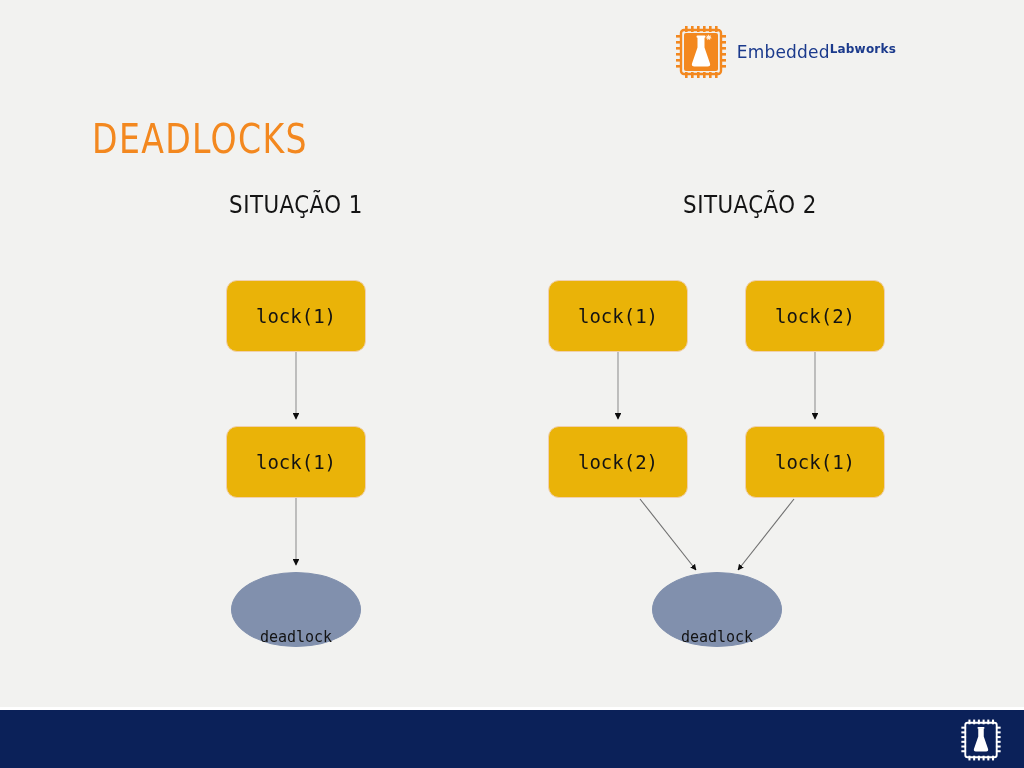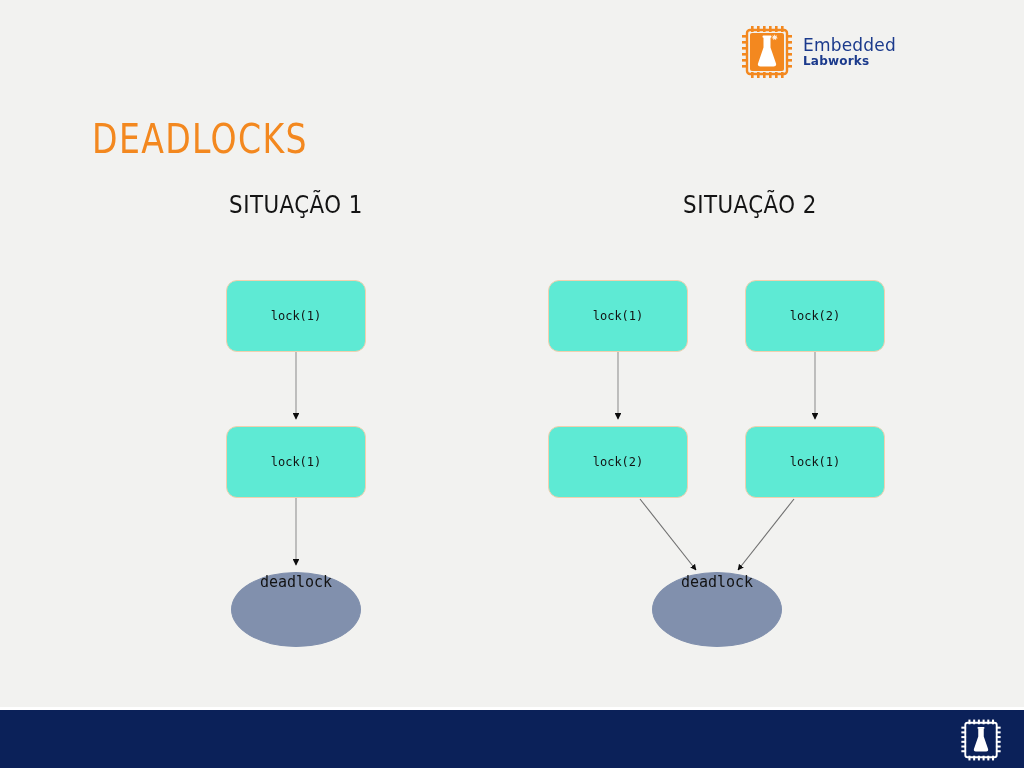--- a/index.html
+++ b/index.html
@@ -20,21 +20,20 @@
     position: absolute;
     top: 24px;
     right: 128px;
     display: flex;
     align-items: center;
     gap: 10px;
   }
   #brand-mark { width: 52px; height: 56px; display: block; }
   #brand-text {
     display: flex;
-    flex-direction: column;
     line-height: 1.08;
     color: #1b3a8c;
     font-family: "DejaVu Sans", sans-serif;
   }
   #brand-text .l1 { font-size: 17px; font-weight: 500; letter-spacing: .2px; }
   #brand-text .l2 { font-size: 12px; font-weight: bold; letter-spacing: .2px; }
 
   
   #page-title {
     position: absolute;
@@ -79,38 +78,38 @@
 
   .graph {
     position: absolute;
     top: 90px;
     left: 0;
     width: 100%;
   }
 
   .node-box {
     position: absolute;
-    background: #5eead4;
+    background: #eab308;
     border: 1px solid #f0d0ae;
     border-radius: 11px;
     display: flex;
     align-items: center;
     justify-content: center;
     font-family: "DejaVu Sans Mono", monospace;
-    font-size: 12px;
+    font-size: 19px;
     color: #131313;
     box-sizing: border-box;
   }
   .node-ellipse {
     position: absolute;
     background: #8190ad;
     border: 1px solid #8190ad;
     border-radius: 50%;
     display: flex;
-    align-items: flex-start;
+    align-items: flex-end;
     justify-content: center;
     font-family: "DejaVu Sans Mono", monospace;
     font-size: 15px;
     color: #131313;
     box-sizing: border-box;
   }
   .edges {
     position: absolute;
     left: 0;
     top: 0;

